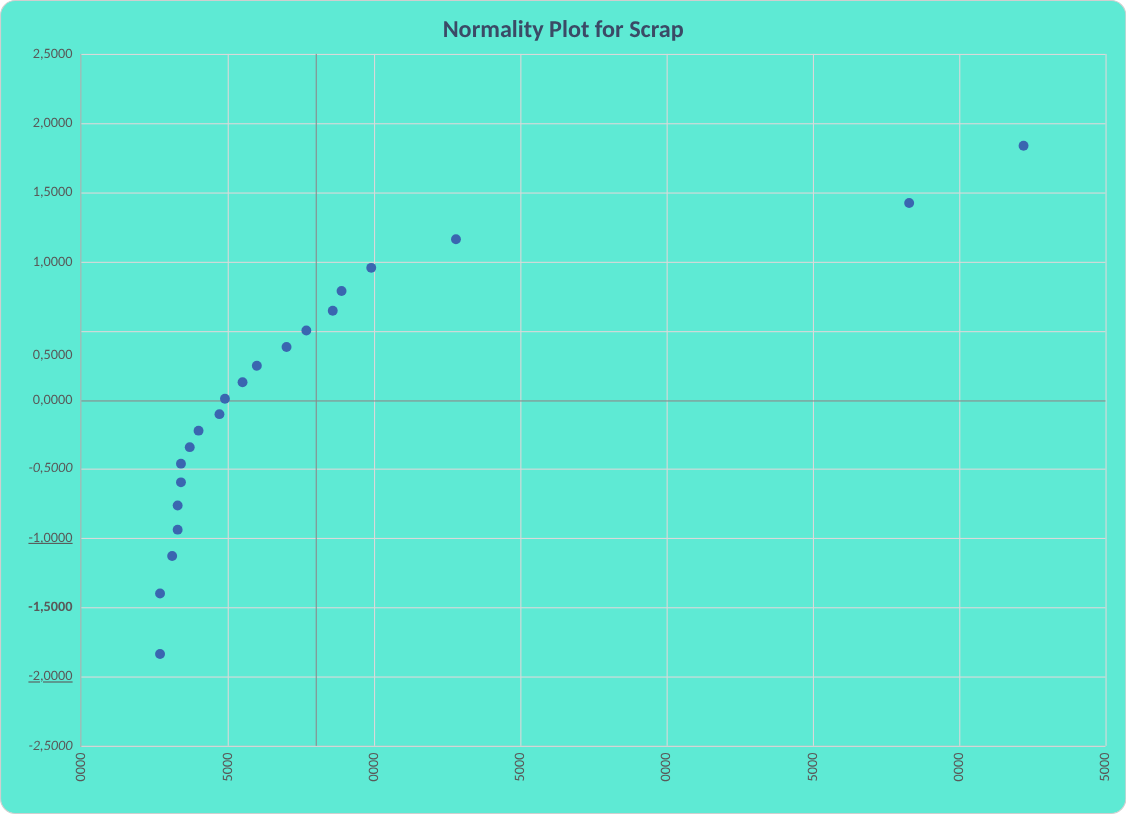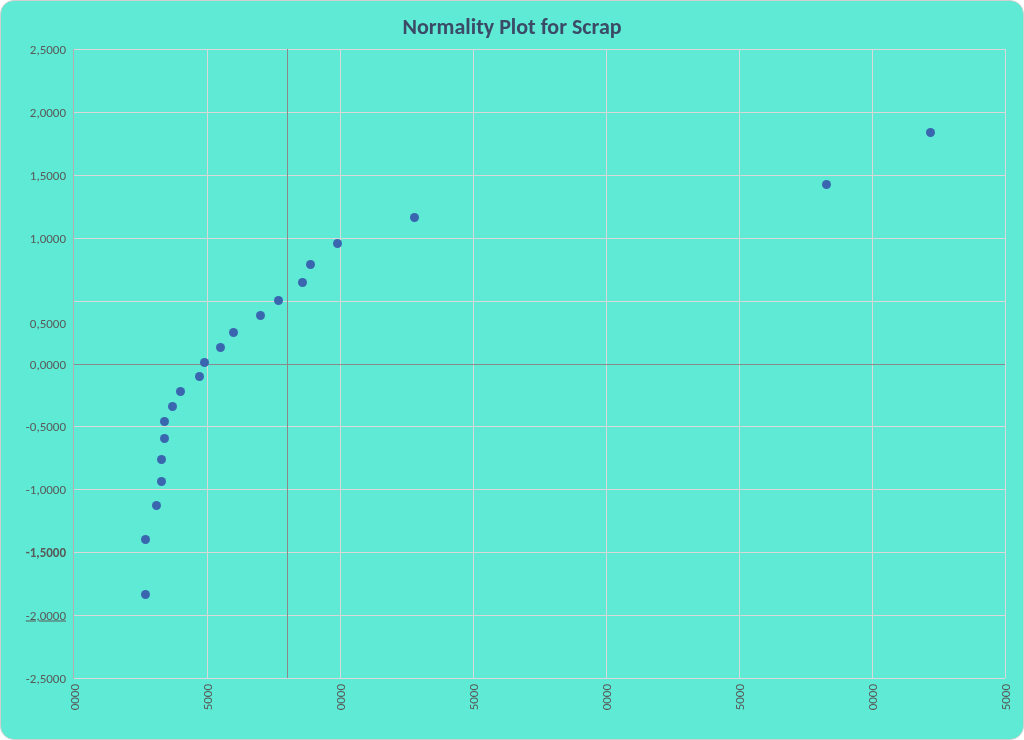--- a/index.html
+++ b/index.html
@@ -74,29 +74,29 @@
     background: #3a66b0;
   }
 </style>
 </head>
 <body>
 
 <div class="chart-frame">
   <div class="chart-title">Normality Plot for Scrap</div>
   <div class="plot-area" id="plot">
       <div class="grid-h" style="top: 629px;"></div>
-      <div class="ylab" style="left: -70px; top: 629px;">-2,5000</div>
+      <div class="ylab" style="left: -70px; top: 629px; font-style: italic;">-2,5000</div>
       <div class="grid-h" style="top: 566.1px;"></div>
       <div class="ylab" style="left: -70px; top: 566.1px; text-decoration: underline;">-2,0000</div>
       <div class="grid-h" style="top: 503.2px;"></div>
       <div class="ylab" style="left: -70px; top: 503.2px; font-weight: bold;">-1,5000</div>
       <div class="grid-h" style="top: 440.3px;"></div>
-      <div class="ylab" style="left: -70px; top: 440.3px;">-1,0000</div>
+      <div class="ylab" style="left: -70px; top: 440.3px; text-decoration: underline;">-1,0000</div>
       <div class="grid-h" style="top: 377.4px;"></div>
-      <div class="ylab" style="left: -70px; top: 377.4px;">-0,5000</div>
+      <div class="ylab" style="left: -70px; top: 377.4px; font-style: italic;">-0,5000</div>
       <div class="ylab" style="left: -70px; top: 314.5px; text-align: right;">0,0000</div>
       <div class="grid-h" style="top: 251.6px;"></div>
       <div class="ylab" style="left: -70px; top: 239px; margin-top: 35px;">0,5000</div>
       <div class="grid-h" style="top: 188.7px;"></div>
       <div class="ylab" style="left: -70px; top: 188.7px; text-align: right;">1,0000</div>
       <div class="grid-h" style="top: 125.8px;"></div>
       <div class="ylab" style="left: -70px; top: 125.8px;">1,5000</div>
       <div class="grid-h" style="top: 62.9px;"></div>
       <div class="ylab" style="left: -70px; top: 62.9px;">2,0000</div>
       <div class="grid-h" style="top: 0px;"></div>

